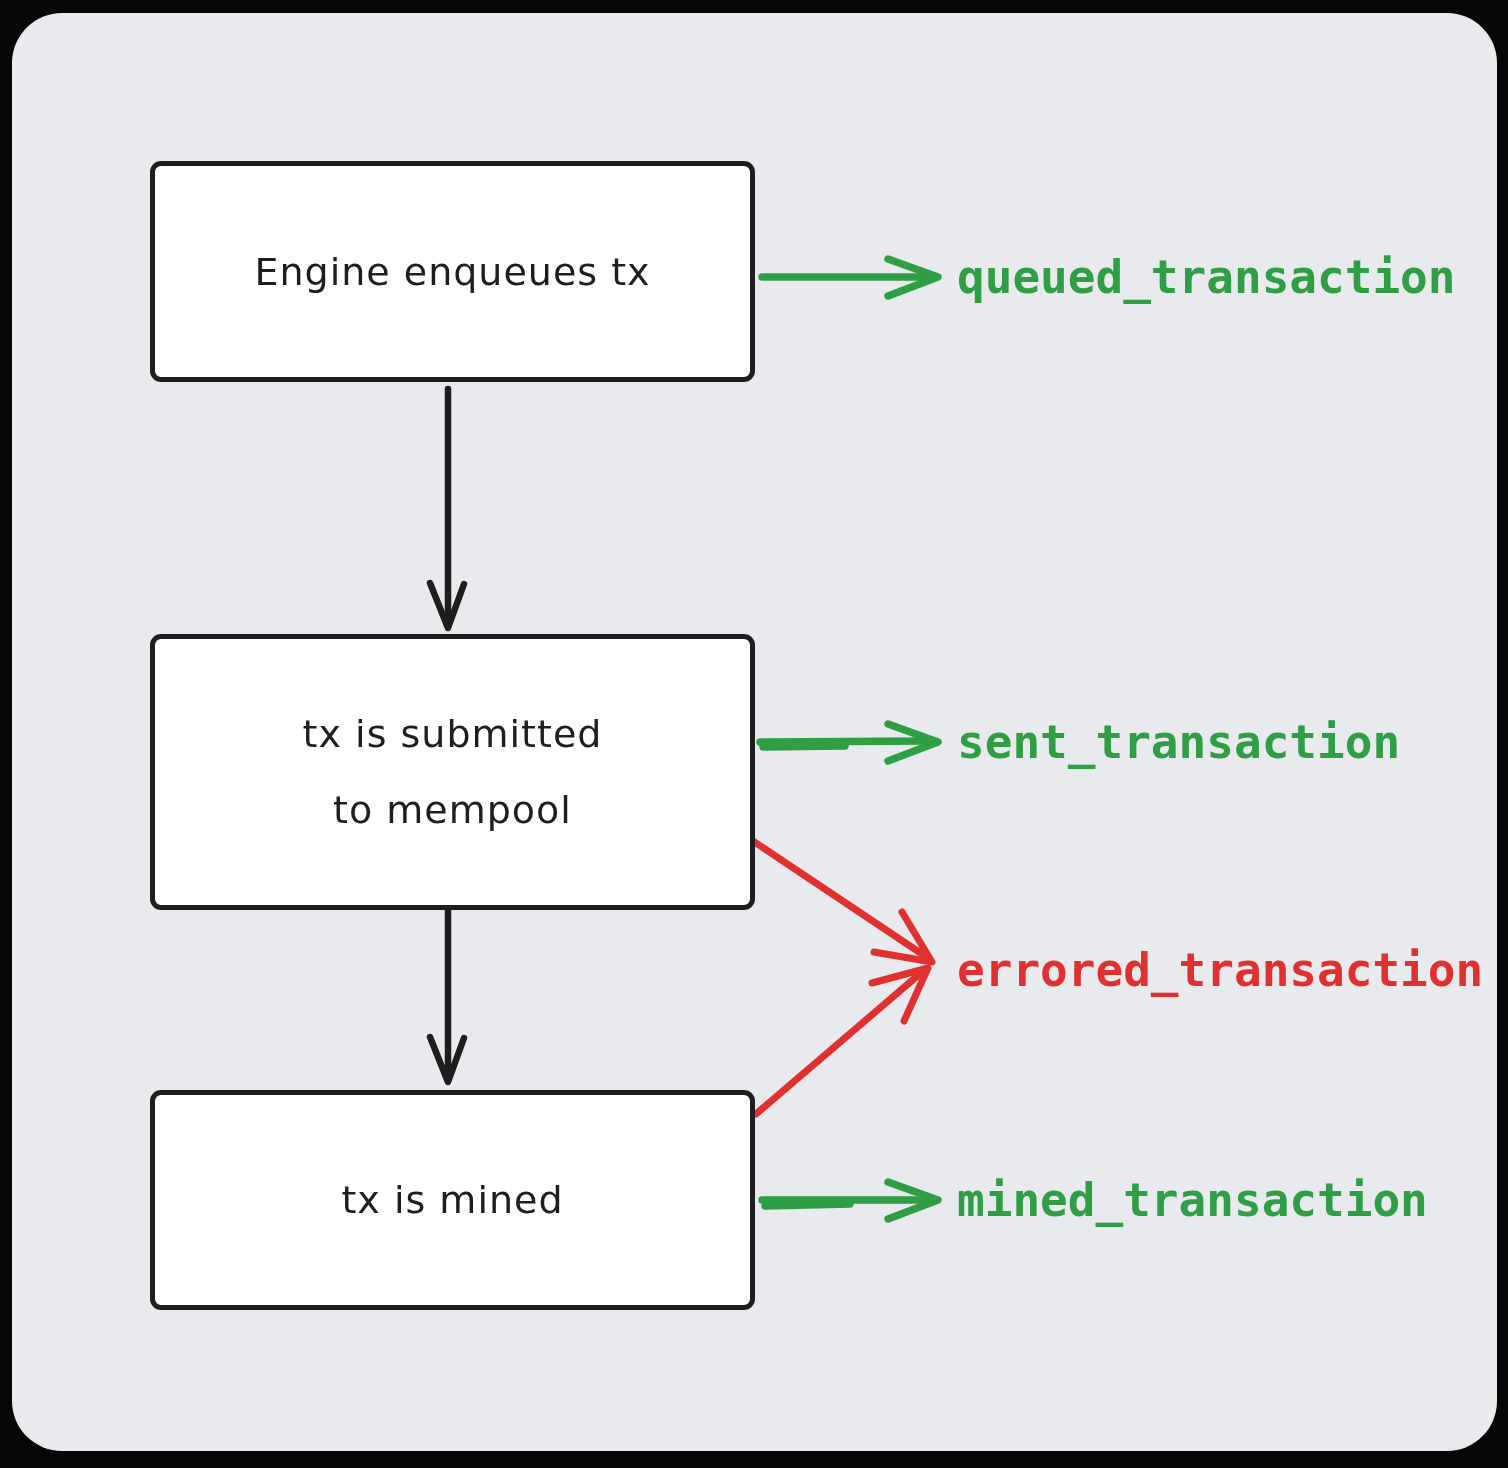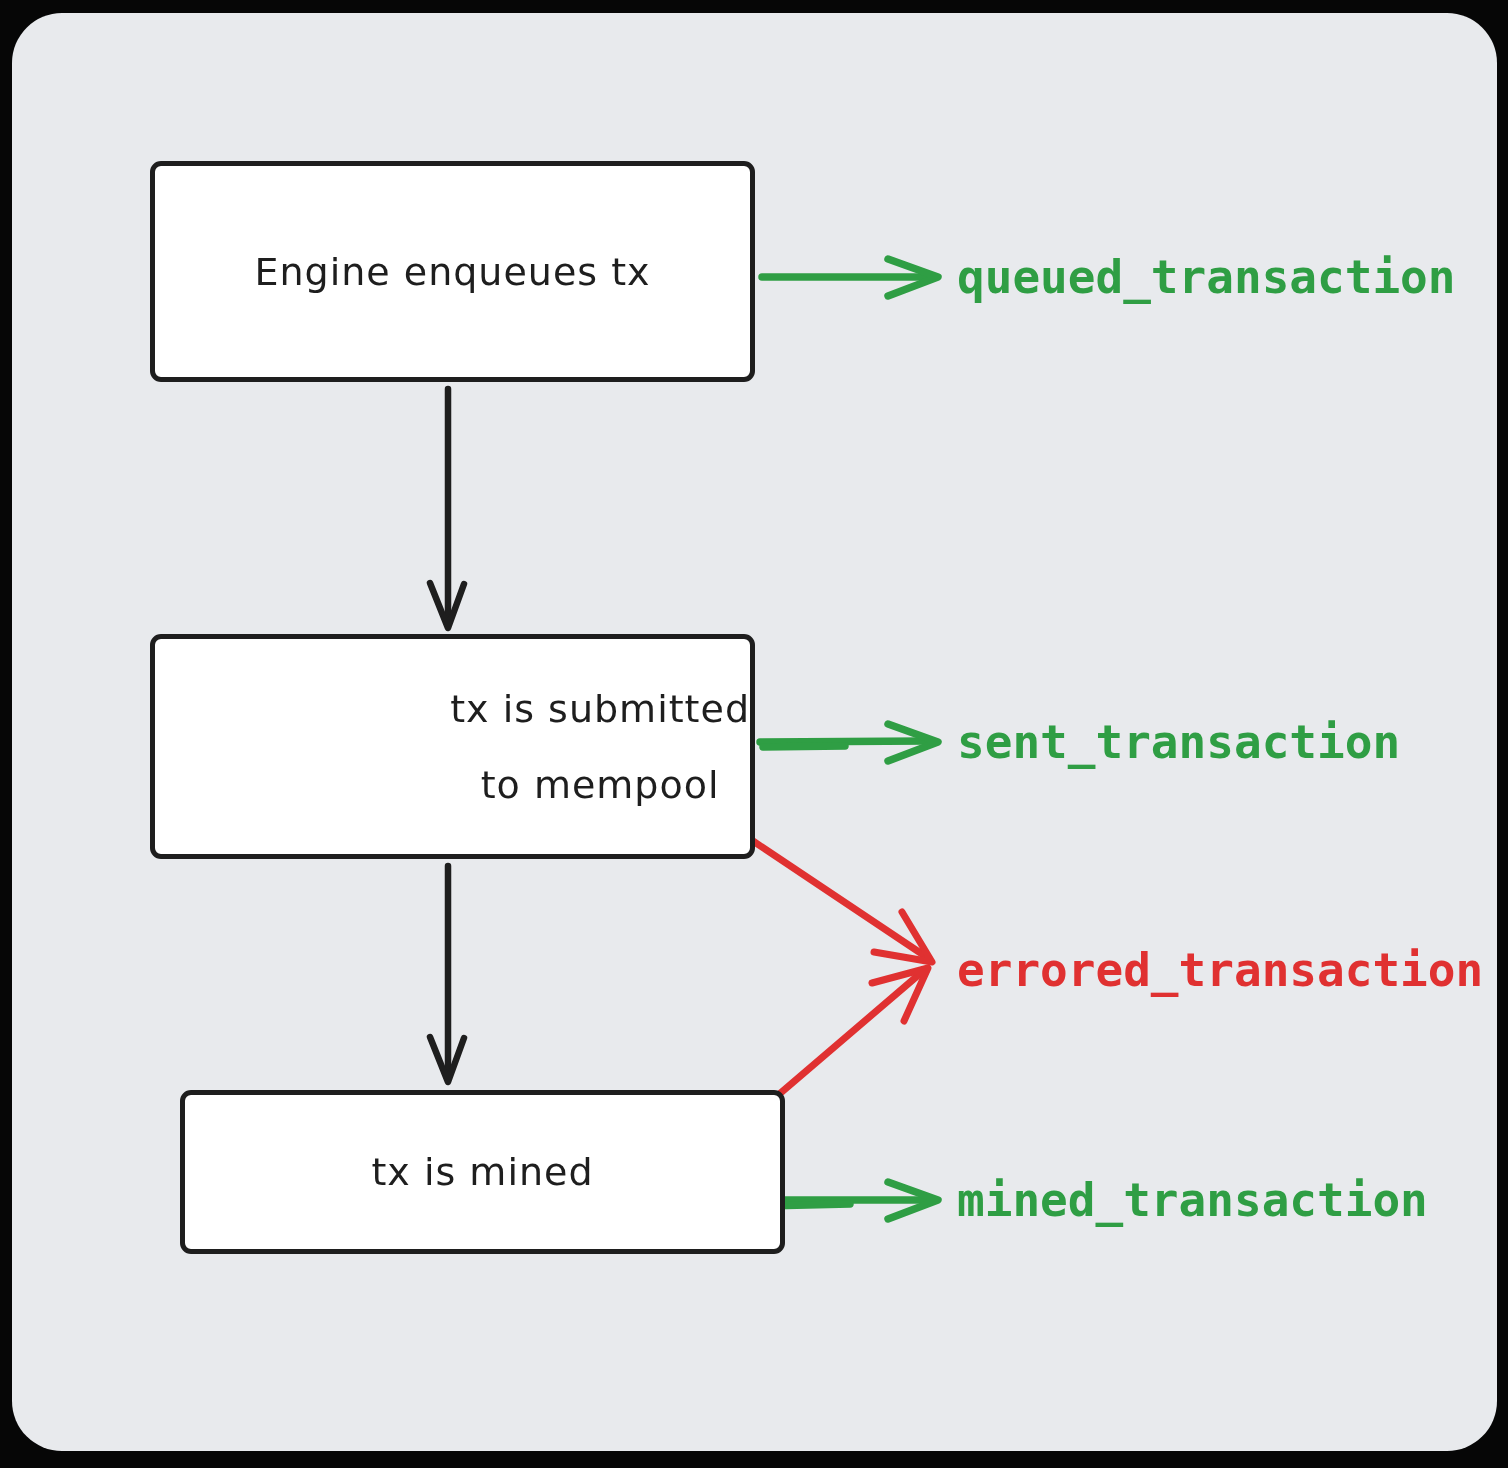--- a/index.html
+++ b/index.html
@@ -34,22 +34,22 @@
   .node {
     position: absolute;
     left: 150px; width: 605px;
     background: var(--node-fill, #ffffff);
     border: 5px solid var(--stroke, #1e1e1e);
     border-radius: 11px;
     display: flex; align-items: center; justify-content: center;
     text-align: center;
   }
   .node-1 { top: 161px; height: 221px; }
-  .node-2 { top: 634px; height: 225px; justify-content: flex-end; }
-  .node-3 { top: 1090px; height: 164px; margin-left: 30px; }
+  .node-2 { top: 634px; height: 276px; }
+  .node-3 { top: 1090px; height: 220px; }
   .node-label {
     font-size: 38px;
     font-weight: 500;
     color: var(--stroke, #1e1e1e);
     line-height: 2.0;
     white-space: pre-line;
     letter-spacing: 1px;
   }
   .event-label {
     position: absolute;

